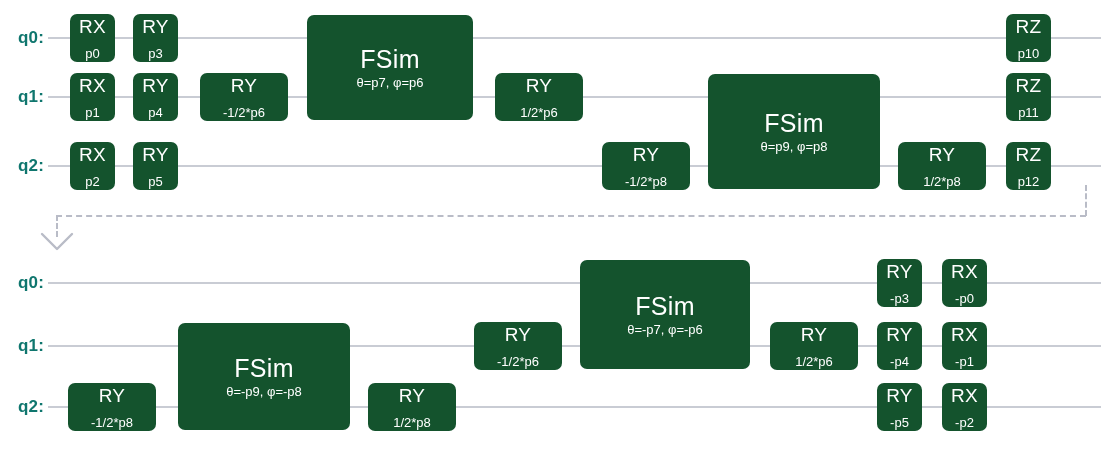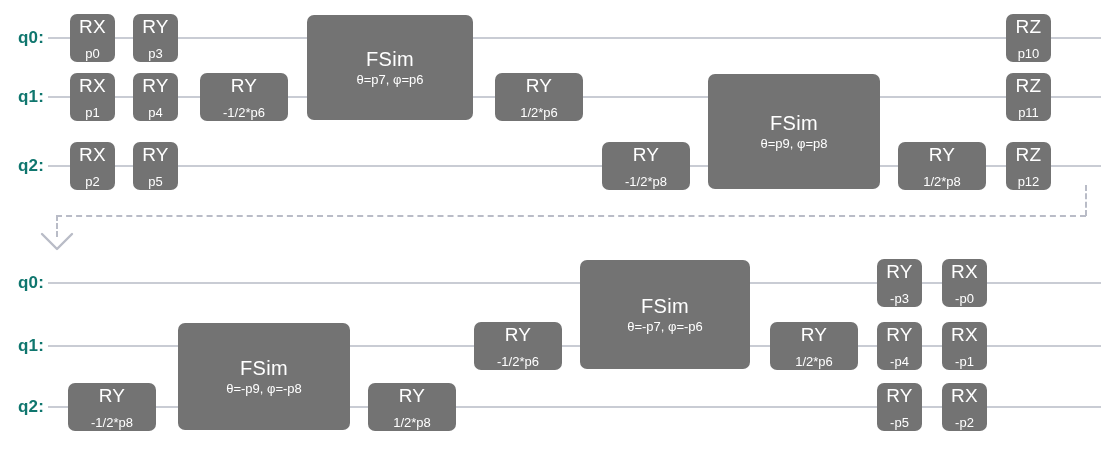--- a/index.html
+++ b/index.html
@@ -30,42 +30,42 @@
     font-size: 17px;
     color: #0f766e;
     letter-spacing: 0.2px;
     white-space: nowrap;
     text-align: right;
     width: 44px;
     font-weight: bold;
   }
   .gate {
     position: absolute;
-    background: #737373;
+    background: #14532d;
     border-radius: 7px;
     color: #ffffff;
     display: flex;
     flex-direction: column;
     align-items: center;
     justify-content: center;
     box-sizing: border-box;
     line-height: 1;
   }
   .gate .g-name {
     font-size: 19px;
     letter-spacing: 0.3px;
     white-space: nowrap;
   }
   .gate .g-param {
     font-size: 13px;
     margin-top: 11px;
     white-space: nowrap;
   }
   .gate.two-qubit .g-name {
-    font-size: 20px;
+    font-size: 25px;
   }
   .gate.two-qubit .g-param {
     font-size: 13px;
     margin-top: 4px;
   }
   .connector-line-h {
     position: absolute;
     height: 0;
     border-top: 2px dashed #b9bcc7;
   }

